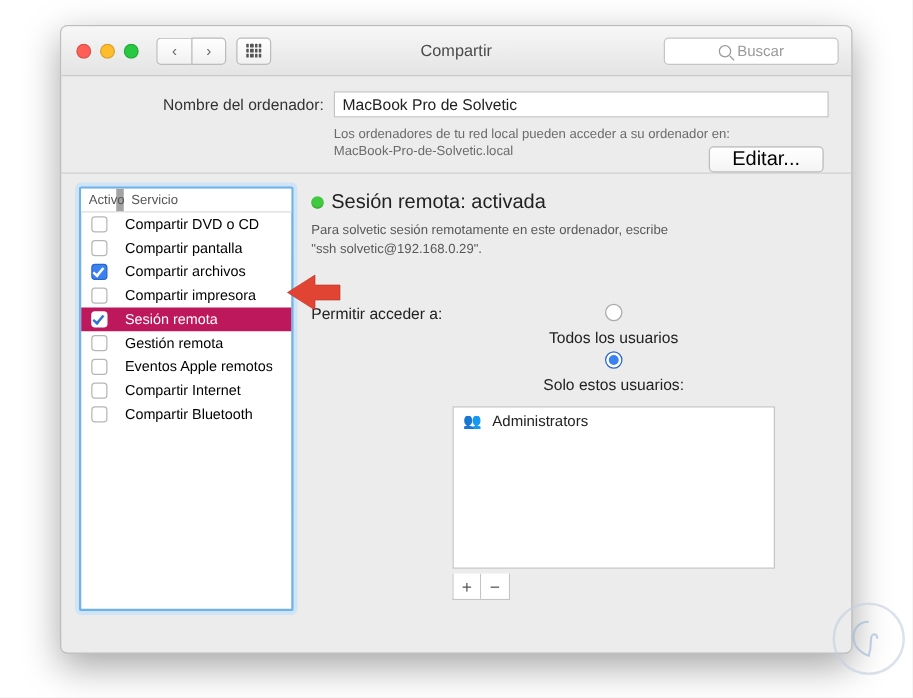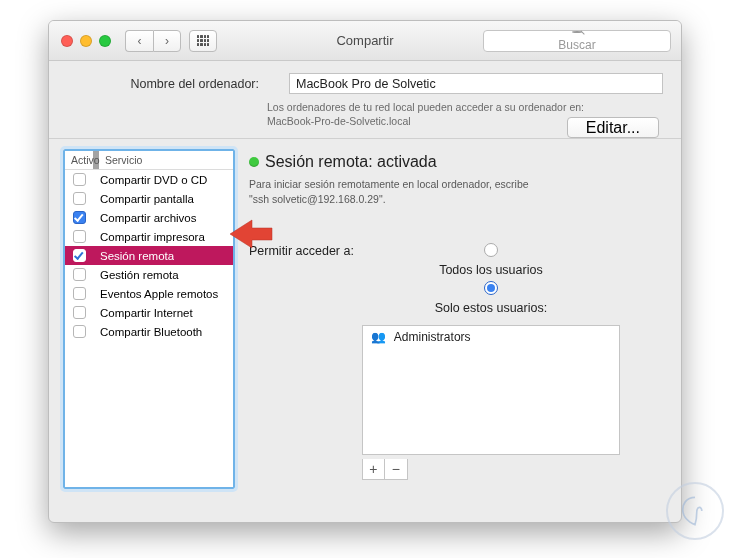--- a/index.html
+++ b/index.html
@@ -12,26 +12,26 @@
 .min { background: #ffbd2e; }
 .max { background: #28c940; }
 .navseg { display: flex; margin-left: 14px; }
 .navseg button { width: 28px; height: 22px; background: linear-gradient(#fff,#f1f1f1); border: 1px solid #bcbcbc; font-size: 12px; color: #666; cursor: default; }
 .navseg button:first-child { border-radius: 4px 0 0 4px; border-right: 0; }
 .navseg button:last-child { border-radius: 0 4px 4px 0; }
 .gridbtn { width: 28px; height: 22px; margin-left: 8px; background: linear-gradient(#fff,#f1f1f1); border: 1px solid #bcbcbc; border-radius: 4px; display: flex; align-items: center; justify-content: center; }
 .gridbtn .dots { width: 12px; height: 12px; display: grid; grid-template-columns: repeat(4,1fr); grid-template-rows: repeat(3,1fr); gap: 1px; }
 .gridbtn .dots span { background: #555; border-radius: 0.5px; }
 .title { position: absolute; left: 0; right: 0; text-align: center; font-size: 13px; color: #4a4a4a; pointer-events: none; }
-.search { position: absolute; right: 10px; top: 9px; width: 188px; height: 22px; border: 1px solid #c5c5c5; border-radius: 4px; background: #fff; display: flex; align-items: center; justify-content: center; color: #9a9a9a; font-size: 12px; gap: 5px; flex-direction: column; }
+.search { position: absolute; right: 10px; top: 9px; width: 140px; height: 22px; border: 1px solid #c5c5c5; border-radius: 4px; background: #fff; display: flex; align-items: center; justify-content: center; color: #9a9a9a; font-size: 12px; gap: 5px; }
 .loupe { width: 10px; height: 10px; border: 1.3px solid #9a9a9a; border-radius: 50%; position: relative; }
 .loupe::after { content: ""; position: absolute; width: 5px; height: 1.3px; background: #9a9a9a; bottom: -2px; right: -4px; transform: rotate(45deg); }
 
 .toparea { padding: 12px 18px 10px 18px; border-bottom: 1px solid #d0d0d0; }
-.row1 { display: flex; align-items: center; margin-bottom: 6px; gap: 22px; }
+.row1 { display: flex; align-items: center; margin-bottom: 6px; }
 .lbl { font-size: 12.5px; color: #333; width: 192px; text-align: right; margin-right: 8px; }
 .txtinput { flex: 1; height: 21px; border: 1px solid #c3c3c3; border-radius: 0; background: #fff; font-size: 12.5px; padding: 0 6px; color: #222; }
 .help { font-size: 10.5px; color: #6b6b6b; margin-left: 200px; line-height: 1.35; }
 .editbtn { position: absolute; right: 22px; top: 96px; height: 21px; padding: 0 18px; font-size: 16px; background: linear-gradient(#fff,#f4f4f4); border: 1px solid #bcbcbc; border-radius: 4px; }
 
 .mainarea { display: flex; padding: 10px 14px; gap: 14px; height: 360px; }
 .servicelist { width: 172px; border: 2.5px solid #6fb3e8; border-radius: 2px; background: #fff; padding: 0; font-size: 11.5px; outline: 3px solid #cfe4f6; }
 .listhead { display: flex; border-bottom: 1px solid #dcdcdc; background: #fff; font-size: 10.5px; color: #555; }
 .listhead > div { padding: 3px 6px; }
 .listhead > div:first-child { width: 34px; border-right: 6px solid #a3a3a3; }
@@ -161,21 +161,21 @@
           </div>
         </div>
     </div>
 
     <div class="rightpane">
       <div class="statusrow">
         <span class="dotg"></span>
         <span>Sesión remota: activada</span>
       </div>
       <div class="substatus">
-        <span>Para iniciar sesión remotamente en local ordenador, escribe</span><br>
+        <span>Para solvetic sesión remotamente en este ordenador, escribe</span><br>
         <span>"ssh solvetic@192.168.0.29".</span>
       </div>
       <div class="accessrow">
         <div class="accesslabel">Permitir acceder a:</div>
         <div class="radios">
           <label class="radio">
             <span class="rbx"></span>
             <span>Todos los usuarios</span>
           </label>
           <label class="radio">

